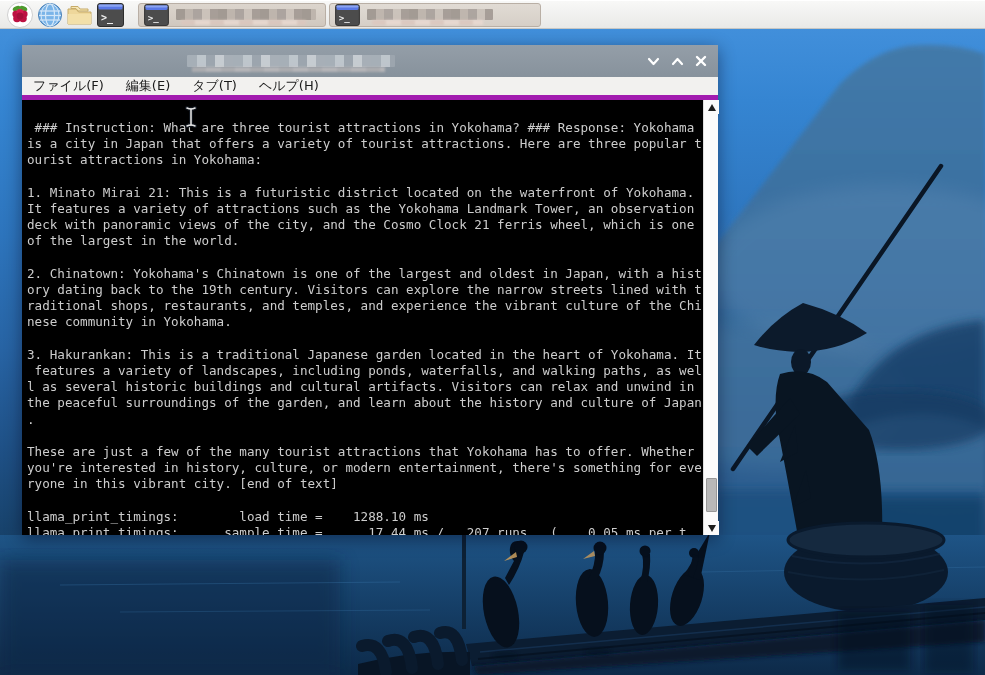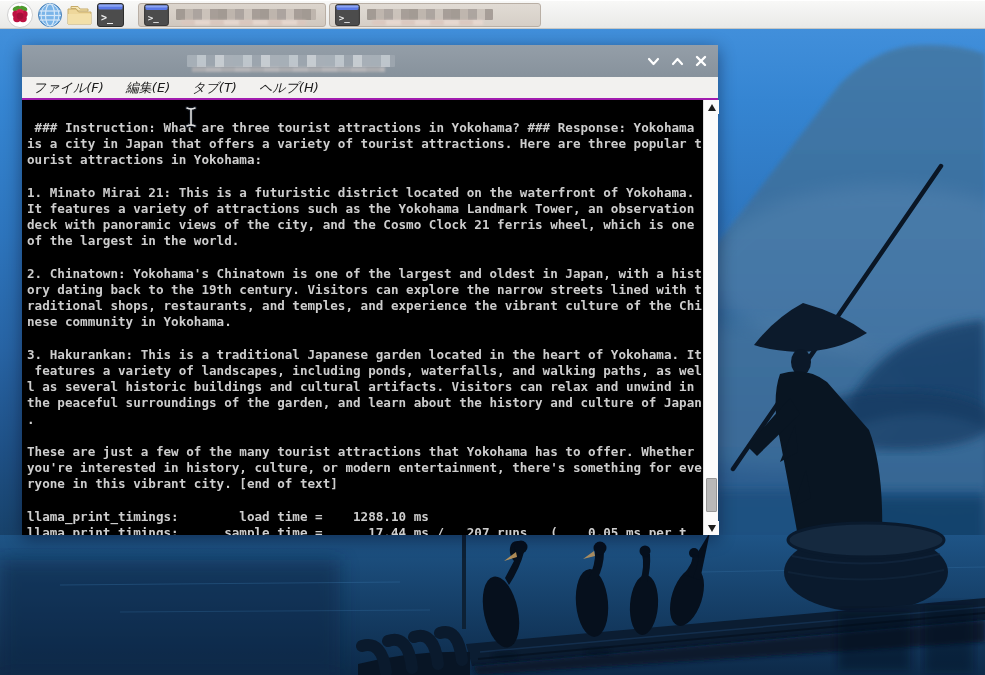--- a/index.html
+++ b/index.html
@@ -57,31 +57,31 @@
     position:absolute; left:22px; top:45px; width:696px; height:490px; z-index:20;
     box-shadow:0 4px 16px rgba(0,0,25,.45);
   }
   .titlebar {
     height:32px; background:linear-gradient(#949ea8,#87929c); position:relative;
   }
   .controls { position:absolute; right:9px; top:0; height:100%; display:flex; align-items:center; gap:8px; }
   .ctrl { width:16px; height:16px; display:flex; align-items:center; justify-content:center; }
 
   .menubar {
-    height:23px; background:#f2f1ef; border-bottom:2px solid #a21caf;
+    height:23px; background:#f2f1ef; border-bottom:5px solid #a21caf;
     display:flex; align-items:center; gap:22px; padding:0 11px;
-    font-size:13px; color:#1b1b1b;font-style:italic;
+    font-size:13px; color:#1b1b1b;
   }
   .menu-item { white-space:nowrap; }
 
   .termwrap { position:relative; height:435px; background:#000; }
   pre.term {
     margin:0; padding:20px 0 0 5px; width:681px; height:435px; overflow:hidden;
     font-family:"DejaVu Sans Mono", monospace; font-size:12.6px; line-height:16.2px;
-    color:#cdcdcd; white-space:pre;font-weight:bold;
+    color:#cdcdcd; white-space:pre;
   }
   .scrollbar {
     position:absolute; top:0; right:0; width:15px; height:435px;
     background:#fbfbfb; border-left:1px solid #dedede;
   }
   .sb-btn { position:absolute; left:0; width:15px; height:14px; display:flex; align-items:center; justify-content:center; background:#fbfbfb; }
   .sb-up { top:0; } .sb-down { bottom:0; }
   .tri-up   { width:0; height:0; border-left:4.5px solid transparent; border-right:4.5px solid transparent; border-bottom:7px solid #1d1d1d; }
   .tri-down { width:0; height:0; border-left:4.5px solid transparent; border-right:4.5px solid transparent; border-top:7px solid #1d1d1d; }
   .sb-thumb {

